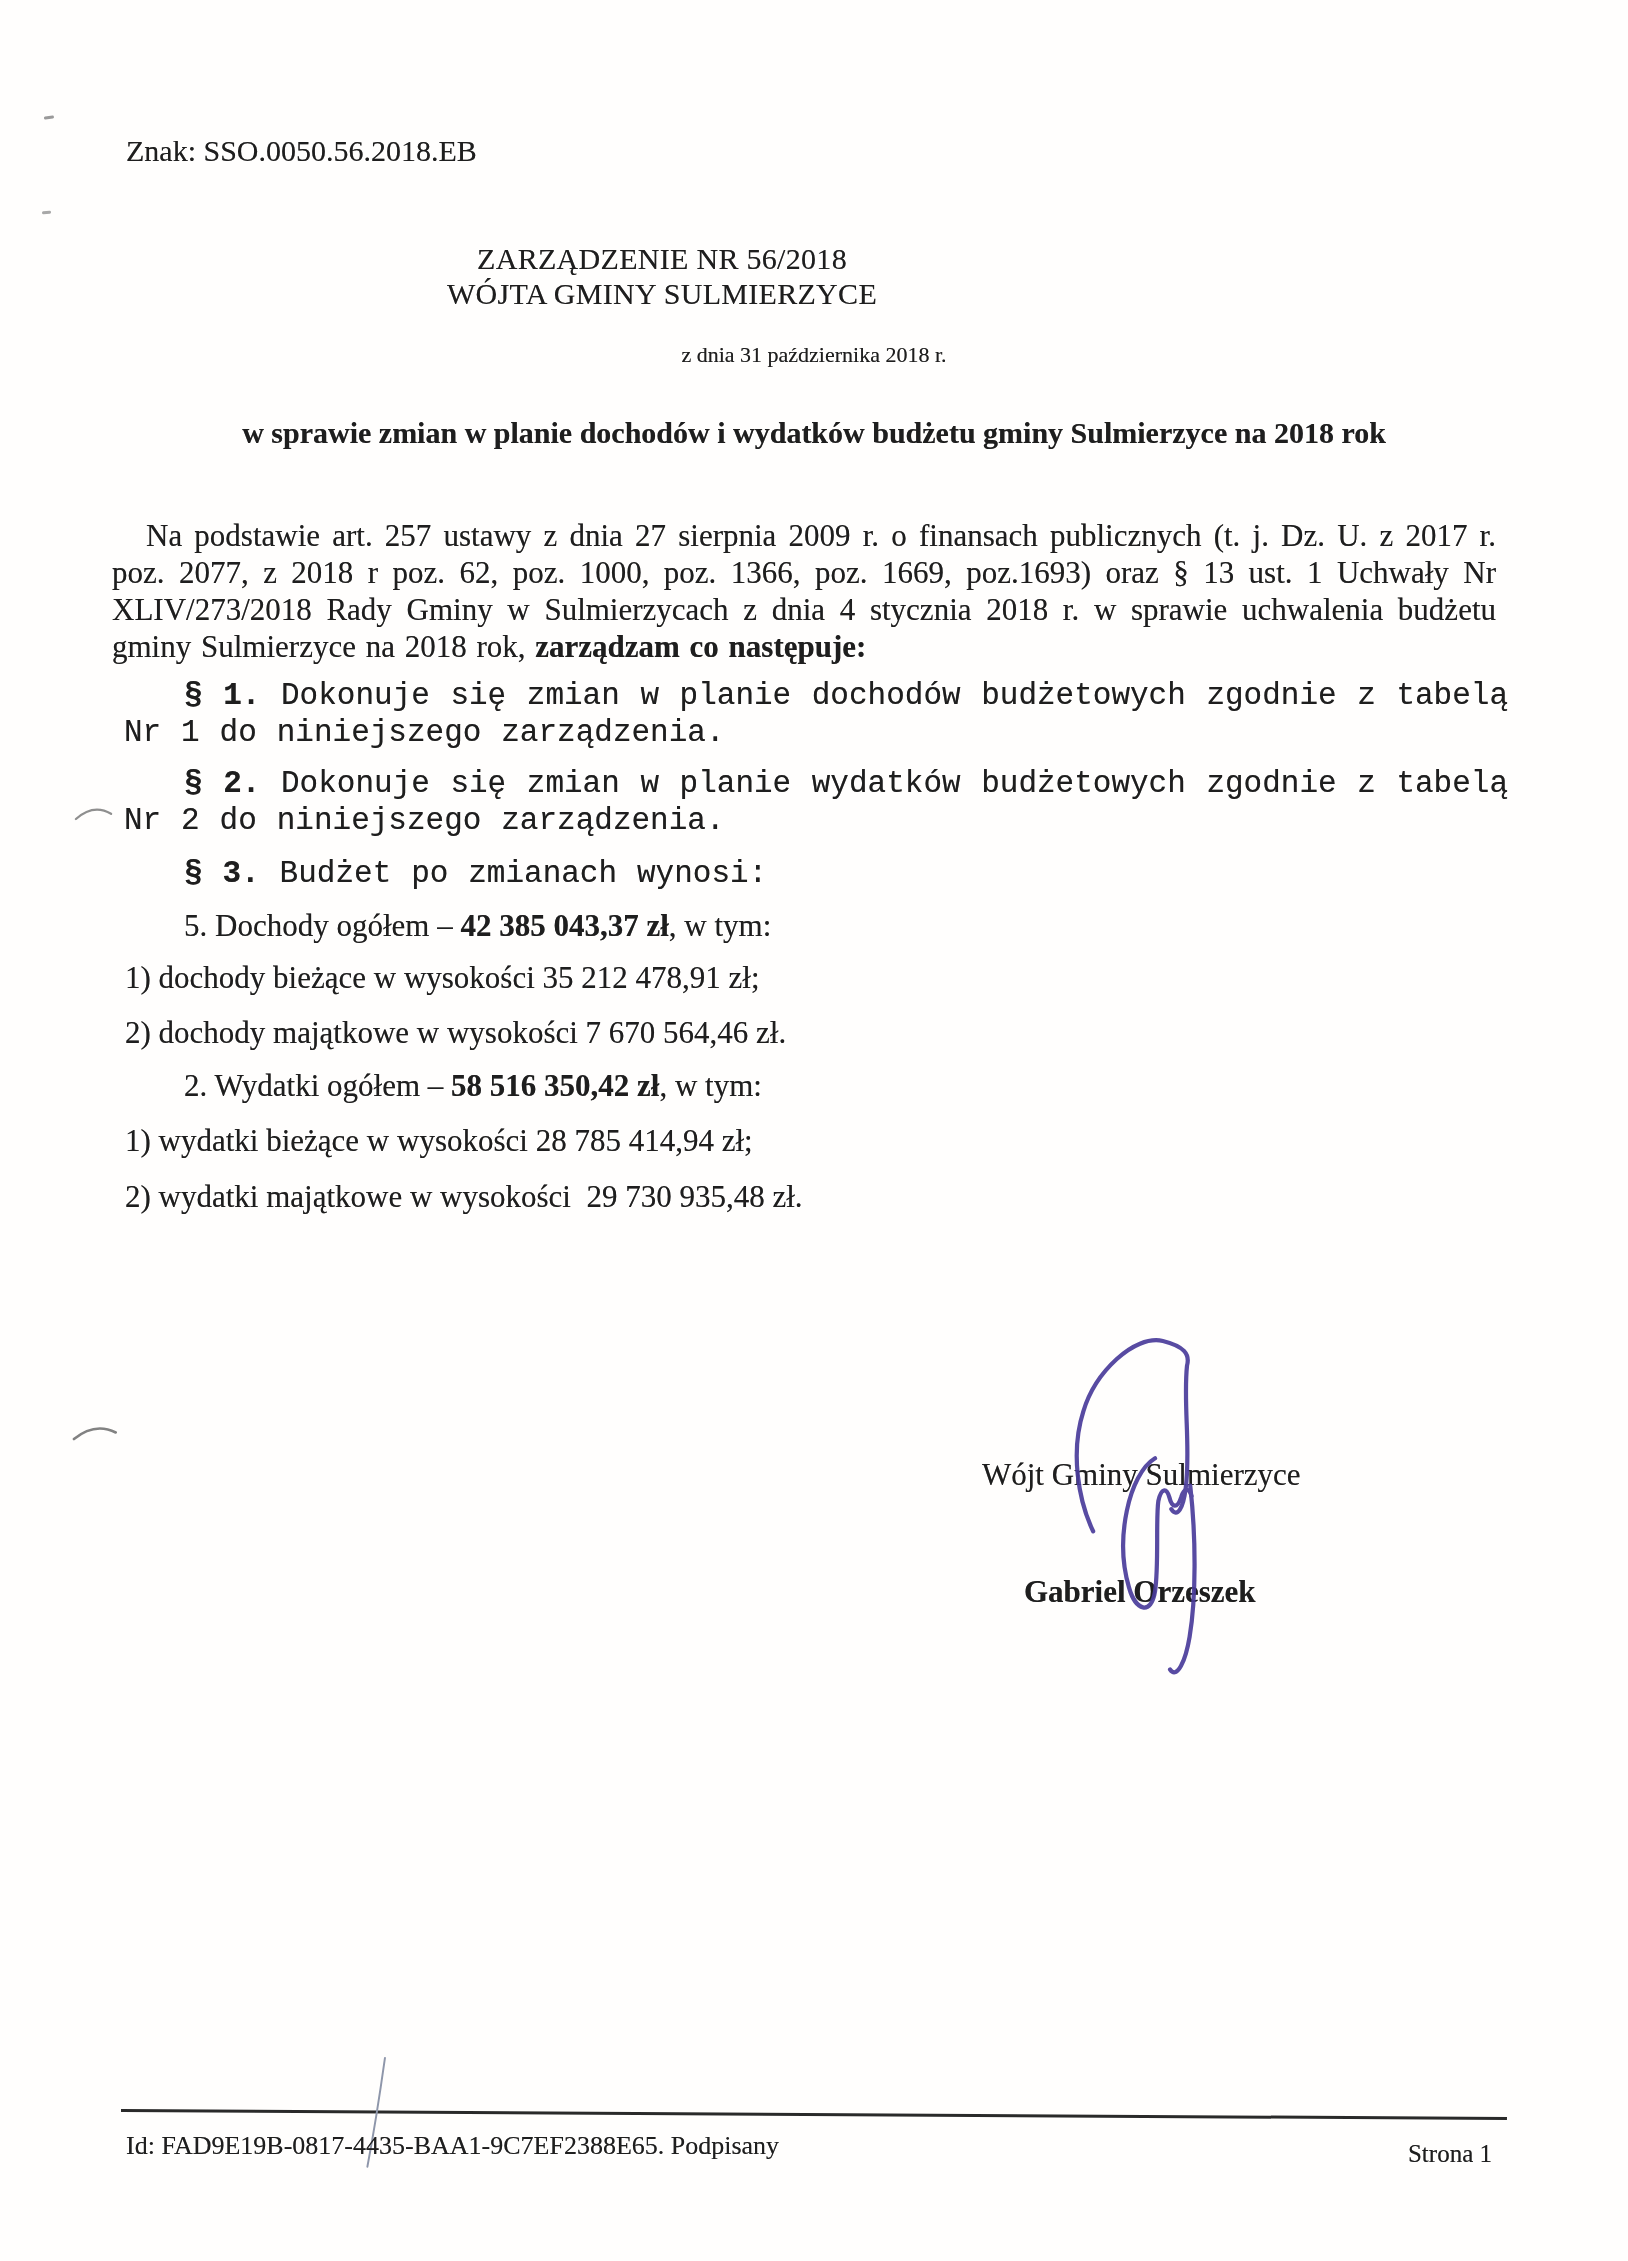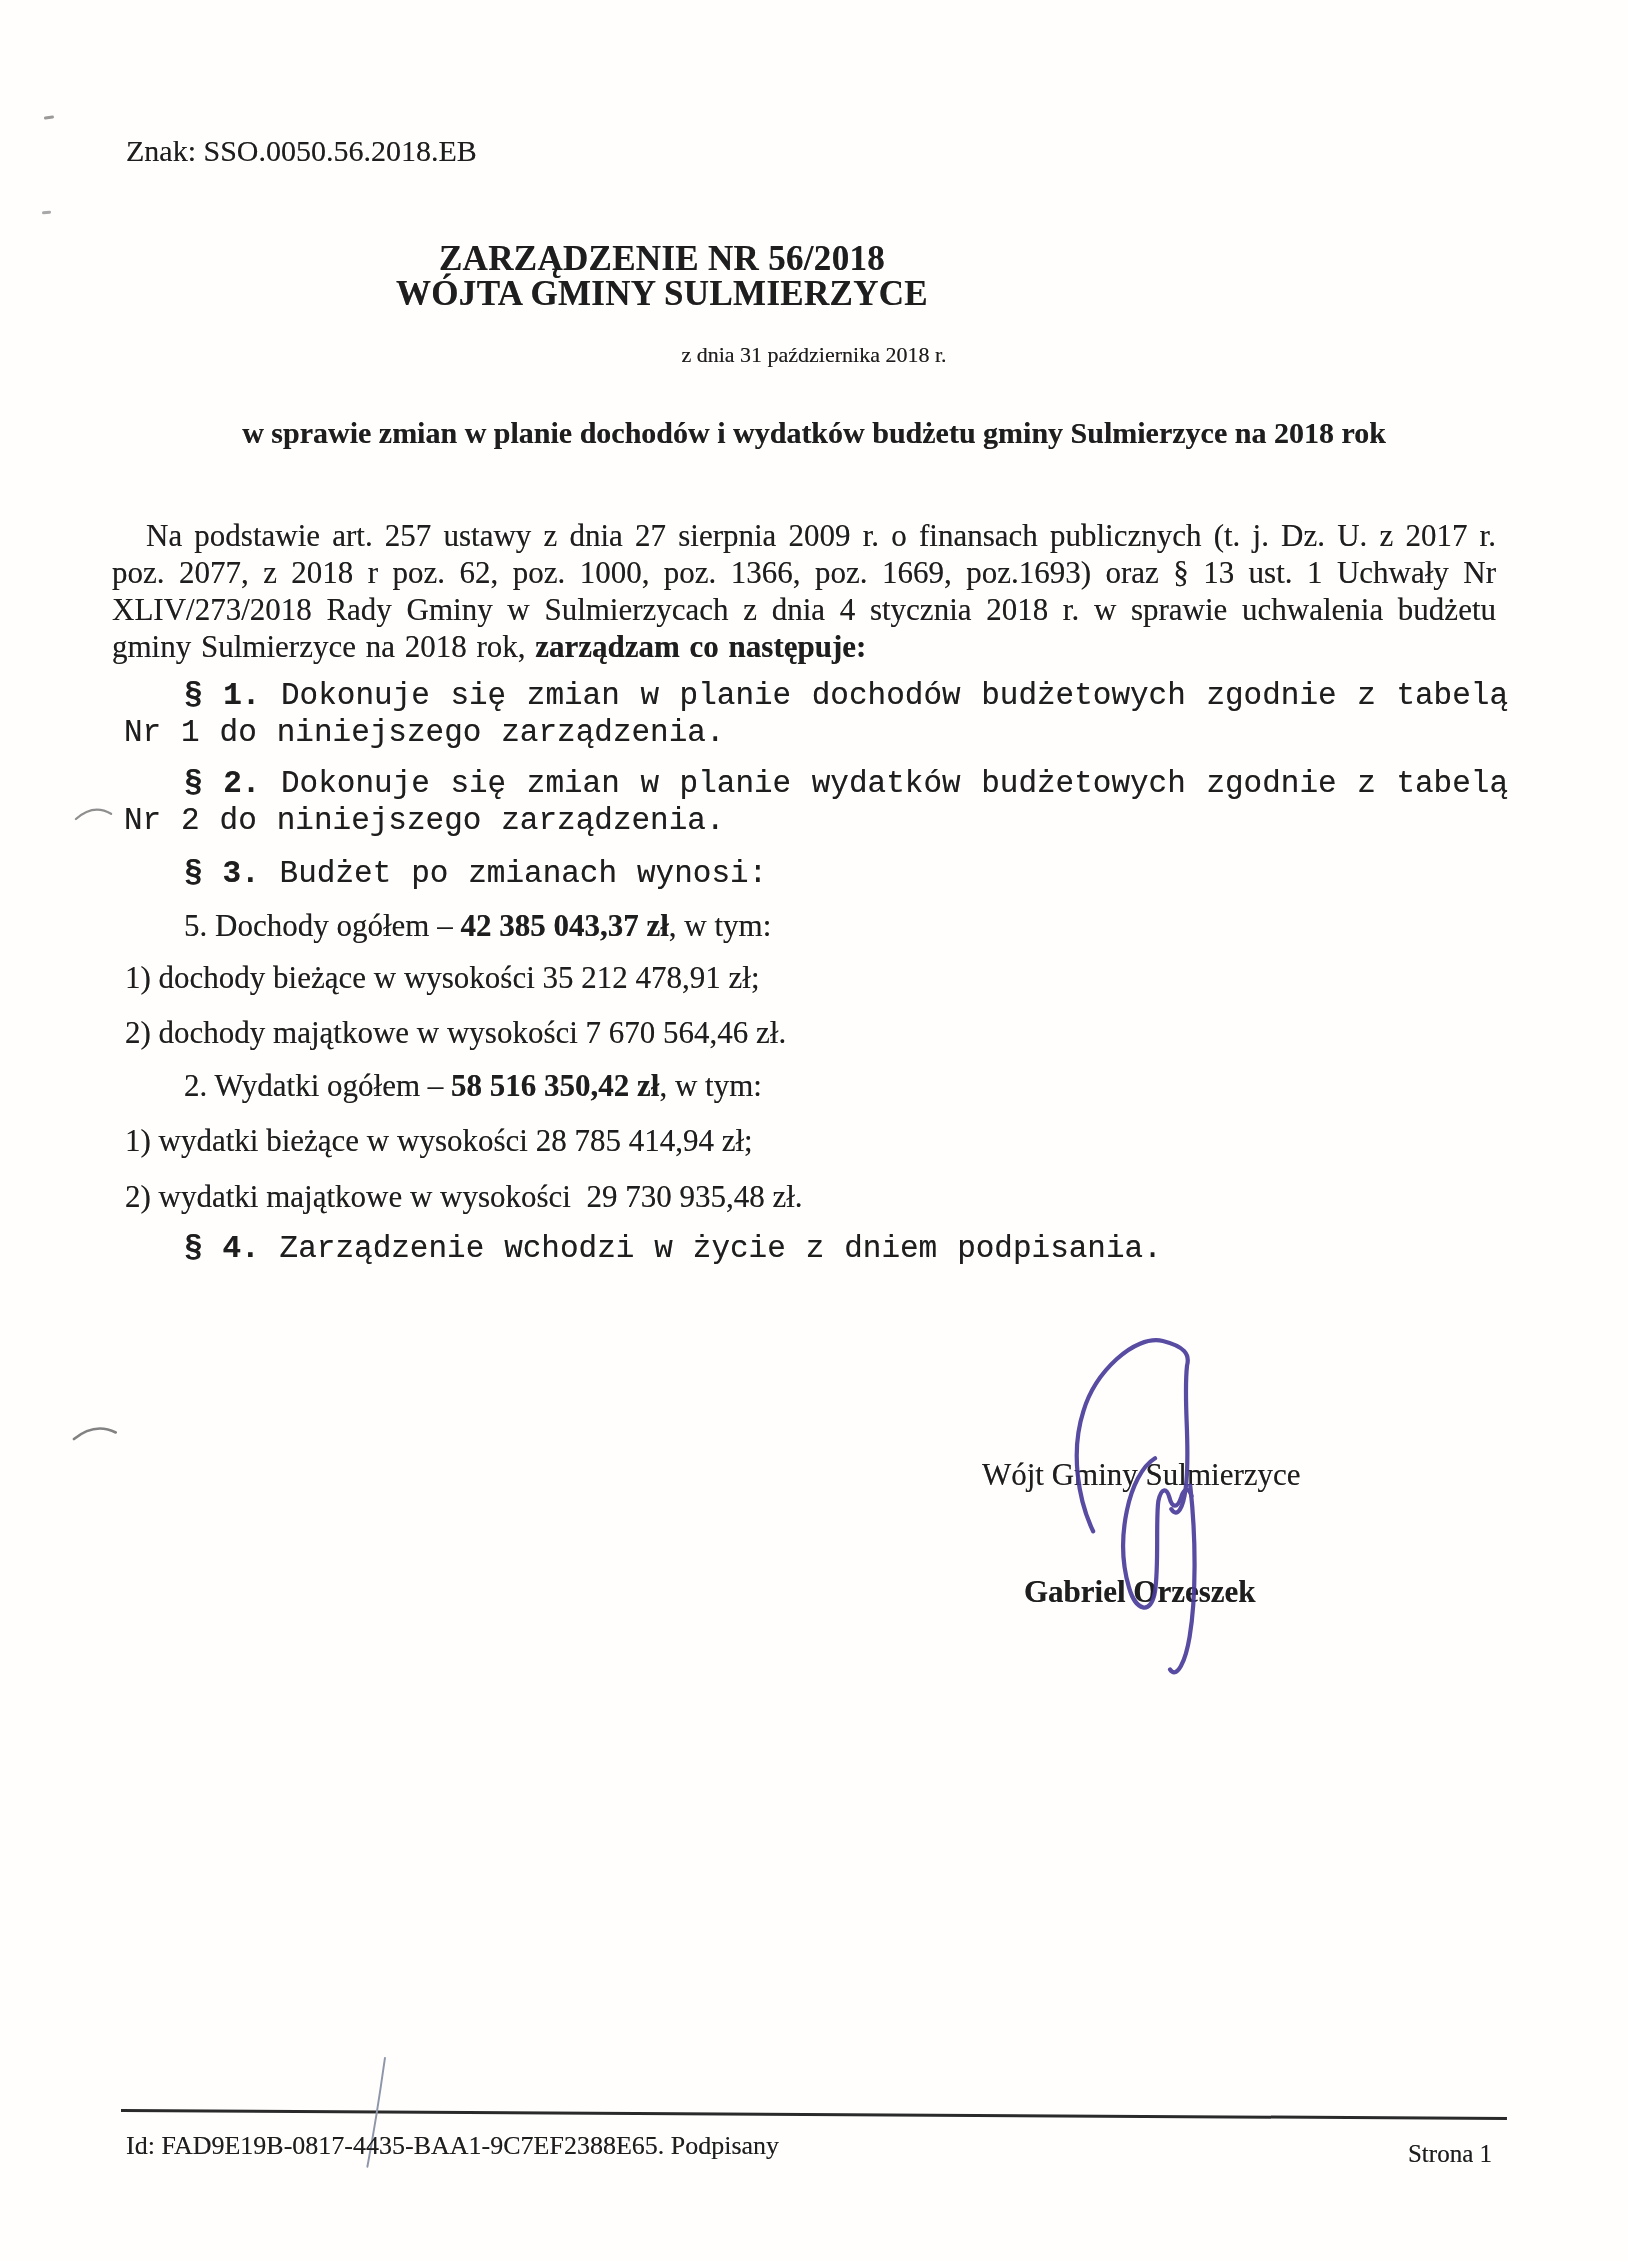--- a/index.html
+++ b/index.html
@@ -8,21 +8,21 @@
     width:1628px;height:2261px;
     background:#fffefd;
     font-family:"Liberation Serif", serif;
     color:#1e1e1e;
     overflow:hidden;
     text-shadow:0 0 0.4px rgba(25,25,25,.55);
   }
   .abs{position:absolute;}
   .body-text{font-size:31px;line-height:37px;}
   .ref{left:126px;top:132px;font-size:30px;}
-  .title-block{left:0;top:241px;width:1324px;text-align:center;font-weight:bold;font-size:35px;line-height:35px;letter-spacing:0.3px;}
+  .title-block{left:0;top:241px;width:1324px;text-align:center;font-weight:normal;font-size:30px;line-height:35px;letter-spacing:0.3px;}
   .date-line{left:0;top:342px;width:1628px;text-align:center;font-size:22px;}
   .subject{left:0;top:416px;width:1628px;text-align:center;font-weight:bold;font-size:30px;}
   .legal{left:112px;top:517px;width:1384px;text-align:justify;text-align-last:left;text-indent:34px;word-spacing:2px;}
   .para{left:124px;width:1384px;text-align:justify;text-align-last:left;text-indent:60px;word-spacing:1.3px;font-family:Liberation Mono, monospace;}
   .p1{top:677px;} .p2{top:765px;} .p3{top:855px;}
   .numline{left:124px;width:1384px;text-indent:60px;}
   .inc{top:907px;} .exp{top:1067px;}
   .subitem{left:125px;width:1384px;}
   .inc1{top:959px;} .inc2{top:1014px;}
   .exp1{top:1122px;} .exp2{top:1178px;}
@@ -76,21 +76,20 @@
   <div class="abs body-text numline inc"><span>5. Dochody ogółem – </span><span class="b">42 385 043,37 zł</span><span>, w tym:</span></div>
 
   <div class="abs body-text subitem inc1">1) dochody bieżące w wysokości 35 212 478,91 zł;</div>
   <div class="abs body-text subitem inc2">2) dochody majątkowe w wysokości 7 670 564,46 zł.</div>
 
   <div class="abs body-text numline exp"><span>2. Wydatki ogółem – </span><span class="b">58 516 350,42 zł</span><span>, w tym:</span></div>
 
   <div class="abs body-text subitem exp1">1) wydatki bieżące w wysokości 28 785 414,94 zł;</div>
   <div class="abs body-text subitem exp2">2) wydatki majątkowe w wysokości &nbsp;29 730 935,48 zł.</div>
 
-  <div class="abs body-text para p4"><span class="b">§ 4.</span><span> Zarządzenie wchodzi w życie z dniem podpisania.</span></div>
 
   <div class="abs sig-role">Wójt Gminy Sulmierzyce</div>
   <div class="abs sig-name">Gabriel Orzeszek</div>
 
   <svg class="abs sig-svg" width="209" height="365" viewBox="0 0 320 560">
     <g class="ink" stroke="#4a3c9b" stroke-width="6.5" opacity="0.92">
       <path d="M 95 318 C 72 270, 60 196, 80 134
                C 98 74, 158 16, 202 26
                C 234 34, 244 46, 239 64
                C 233 122, 245 192, 237 252

